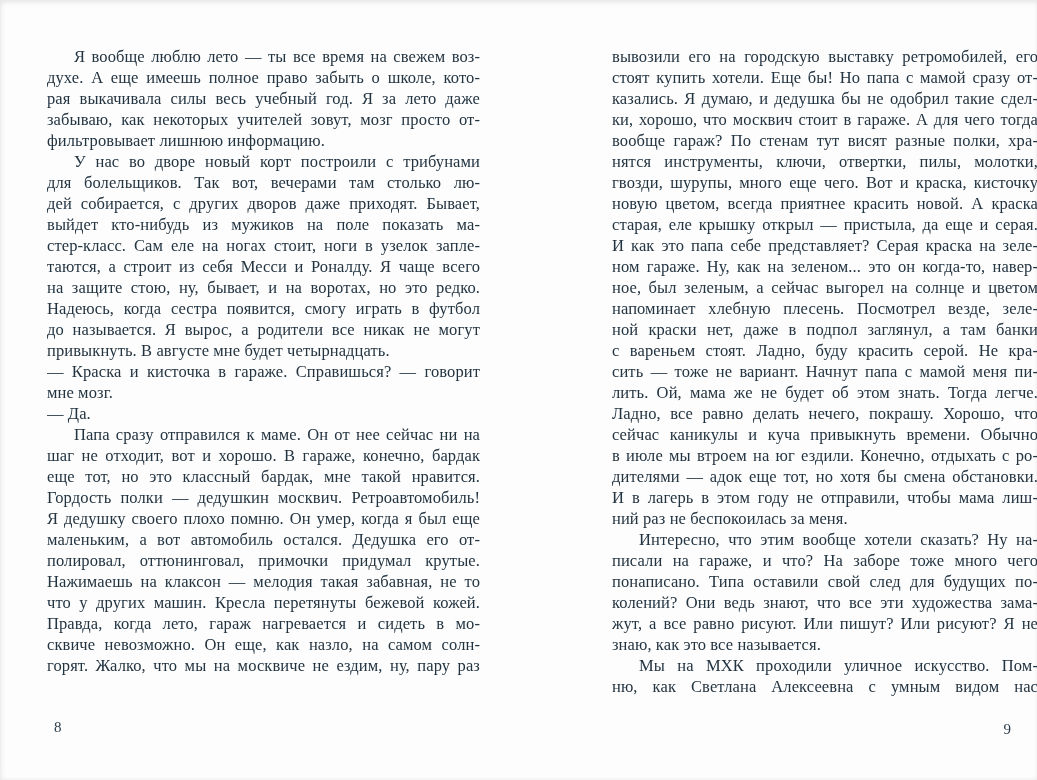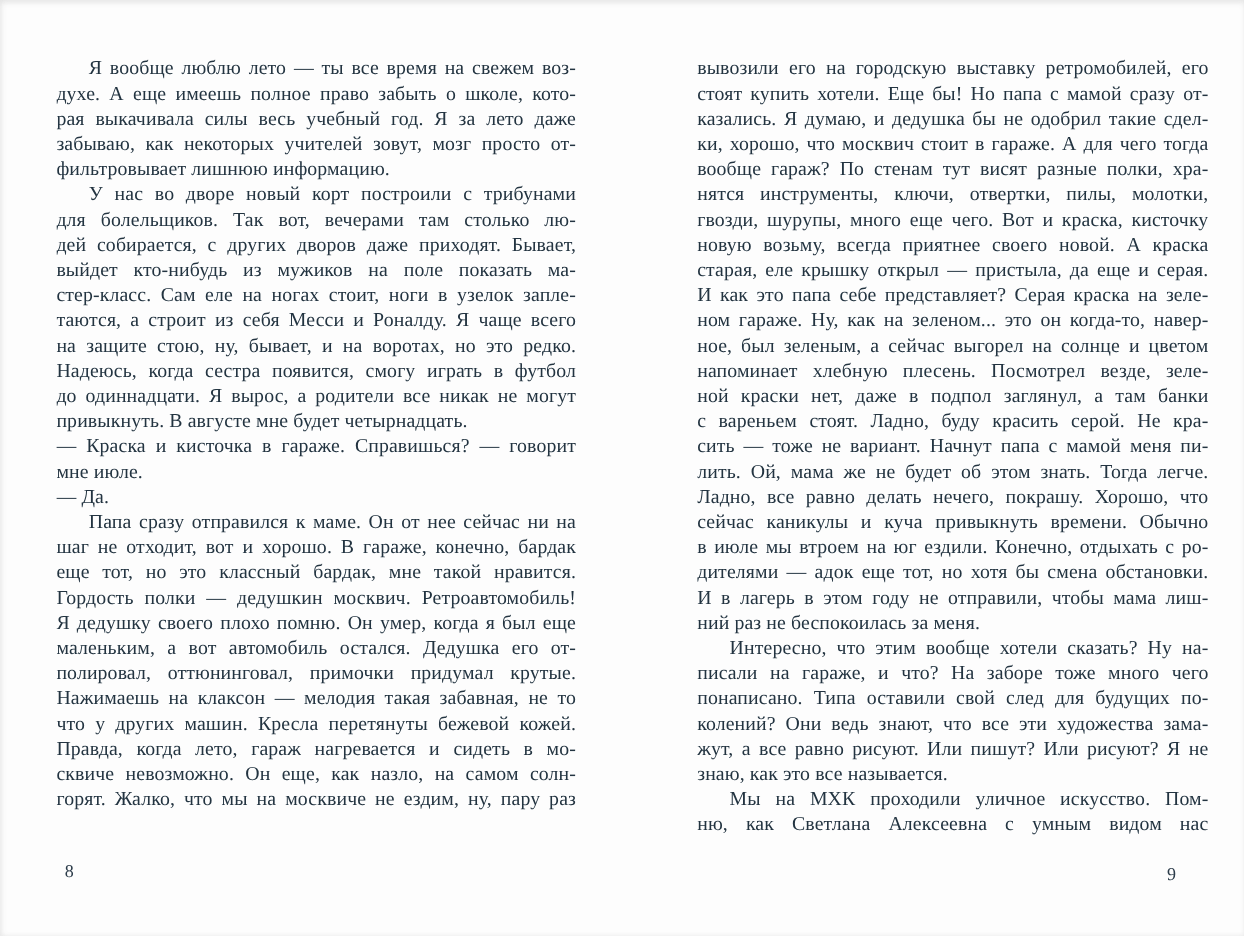--- a/index.html
+++ b/index.html
@@ -23,21 +23,21 @@
       inset 0 3px 4px rgba(90, 90, 90, 0.10),
       inset 3px 0 4px rgba(120, 120, 120, 0.05),
       inset 0 -2px 3px rgba(150, 150, 150, 0.05);
   }
   .page {
     position: absolute;
     top: 0;
     height: 780px;
   }
   .page-left  { left: 47px;  width: 433px; }
-  .page-right { left: 581px; width: 426px; }
+  .page-right { left: 612px; width: 426px; }
 
   .text-block {
     position: absolute;
     top: 46px;
     left: 0;
     right: 0;
     color: #233441;
   }
   .line {
     height: 21px;
@@ -84,24 +84,24 @@
         <div class="line">забываю, как некоторых учителей зовут, мозг просто от-</div>
         <div class="line no-justify">фильтровывает лишнюю информацию.</div>
         <div class="line indent">У нас во дворе новый корт построили с трибунами</div>
         <div class="line">для болельщиков. Так вот, вечерами там столько лю-</div>
         <div class="line">дей собирается, с других дворов даже приходят. Бывает,</div>
         <div class="line">выйдет кто-нибудь из мужиков на поле показать ма-</div>
         <div class="line">стер-класс. Сам еле на ногах стоит, ноги в узелок запле-</div>
         <div class="line">таются, а строит из себя Месси и Роналду. Я чаще всего</div>
         <div class="line">на защите стою, ну, бывает, и на воротах, но это редко.</div>
         <div class="line">Надеюсь, когда сестра появится, смогу играть в футбол</div>
-        <div class="line">до одиннадцати. Я вырос, а родители все никак не могут</div>
+        <div class="line">до называется. Я вырос, а родители все никак не могут</div>
         <div class="line no-justify">привыкнуть. В августе мне будет четырнадцать.</div>
         <div class="line">— Краска и кисточка в гараже. Справишься? — говорит</div>
-        <div class="line no-justify">мне июле.</div>
+        <div class="line no-justify">мне мозг.</div>
         <div class="line no-justify">— Да.</div>
         <div class="line indent">Папа сразу отправился к маме. Он от нее сейчас ни на</div>
         <div class="line">шаг не отходит, вот и хорошо. В гараже, конечно, бардак</div>
         <div class="line">еще тот, но это классный бардак, мне такой нравится.</div>
         <div class="line">Гордость полки — дедушкин москвич. Ретроавтомобиль!</div>
         <div class="line">Я дедушку своего плохо помню. Он умер, когда я был еще</div>
         <div class="line">маленьким, а вот автомобиль остался. Дедушка его от-</div>
         <div class="line">полировал, оттюнинговал, примочки придумал крутые.</div>
         <div class="line">Нажимаешь на клаксон — мелодия такая забавная, не то</div>
         <div class="line">что у других машин. Кресла перетянуты бежевой кожей.</div>
@@ -114,21 +114,21 @@
 
   <div class="page page-right">
     <div class="text-block">
         <div class="line">вывозили его на городскую выставку ретромобилей, его</div>
         <div class="line">стоят купить хотели. Еще бы! Но папа с мамой сразу от-</div>
         <div class="line">казались. Я думаю, и дедушка бы не одобрил такие сдел-</div>
         <div class="line">ки, хорошо, что москвич стоит в гараже. А для чего тогда</div>
         <div class="line">вообще гараж? По стенам тут висят разные полки, хра-</div>
         <div class="line">нятся инструменты, ключи, отвертки, пилы, молотки,</div>
         <div class="line">гвозди, шурупы, много еще чего. Вот и краска, кисточку</div>
-        <div class="line">новую возьму, всегда приятнее своего новой. А краска</div>
+        <div class="line">новую цветом, всегда приятнее красить новой. А краска</div>
         <div class="line">старая, еле крышку открыл — пристыла, да еще и серая.</div>
         <div class="line">И как это папа себе представляет? Серая краска на зеле-</div>
         <div class="line">ном гараже. Ну, как на зеленом... это он когда-то, навер-</div>
         <div class="line">ное, был зеленым, а сейчас выгорел на солнце и цветом</div>
         <div class="line">напоминает хлебную плесень. Посмотрел везде, зеле-</div>
         <div class="line">ной краски нет, даже в подпол заглянул, а там банки</div>
         <div class="line">с вареньем стоят. Ладно, буду красить серой. Не кра-</div>
         <div class="line">сить — тоже не вариант. Начнут папа с мамой меня пи-</div>
         <div class="line">лить. Ой, мама же не будет об этом знать. Тогда легче.</div>
         <div class="line">Ладно, все равно делать нечего, покрашу. Хорошо, что</div>

